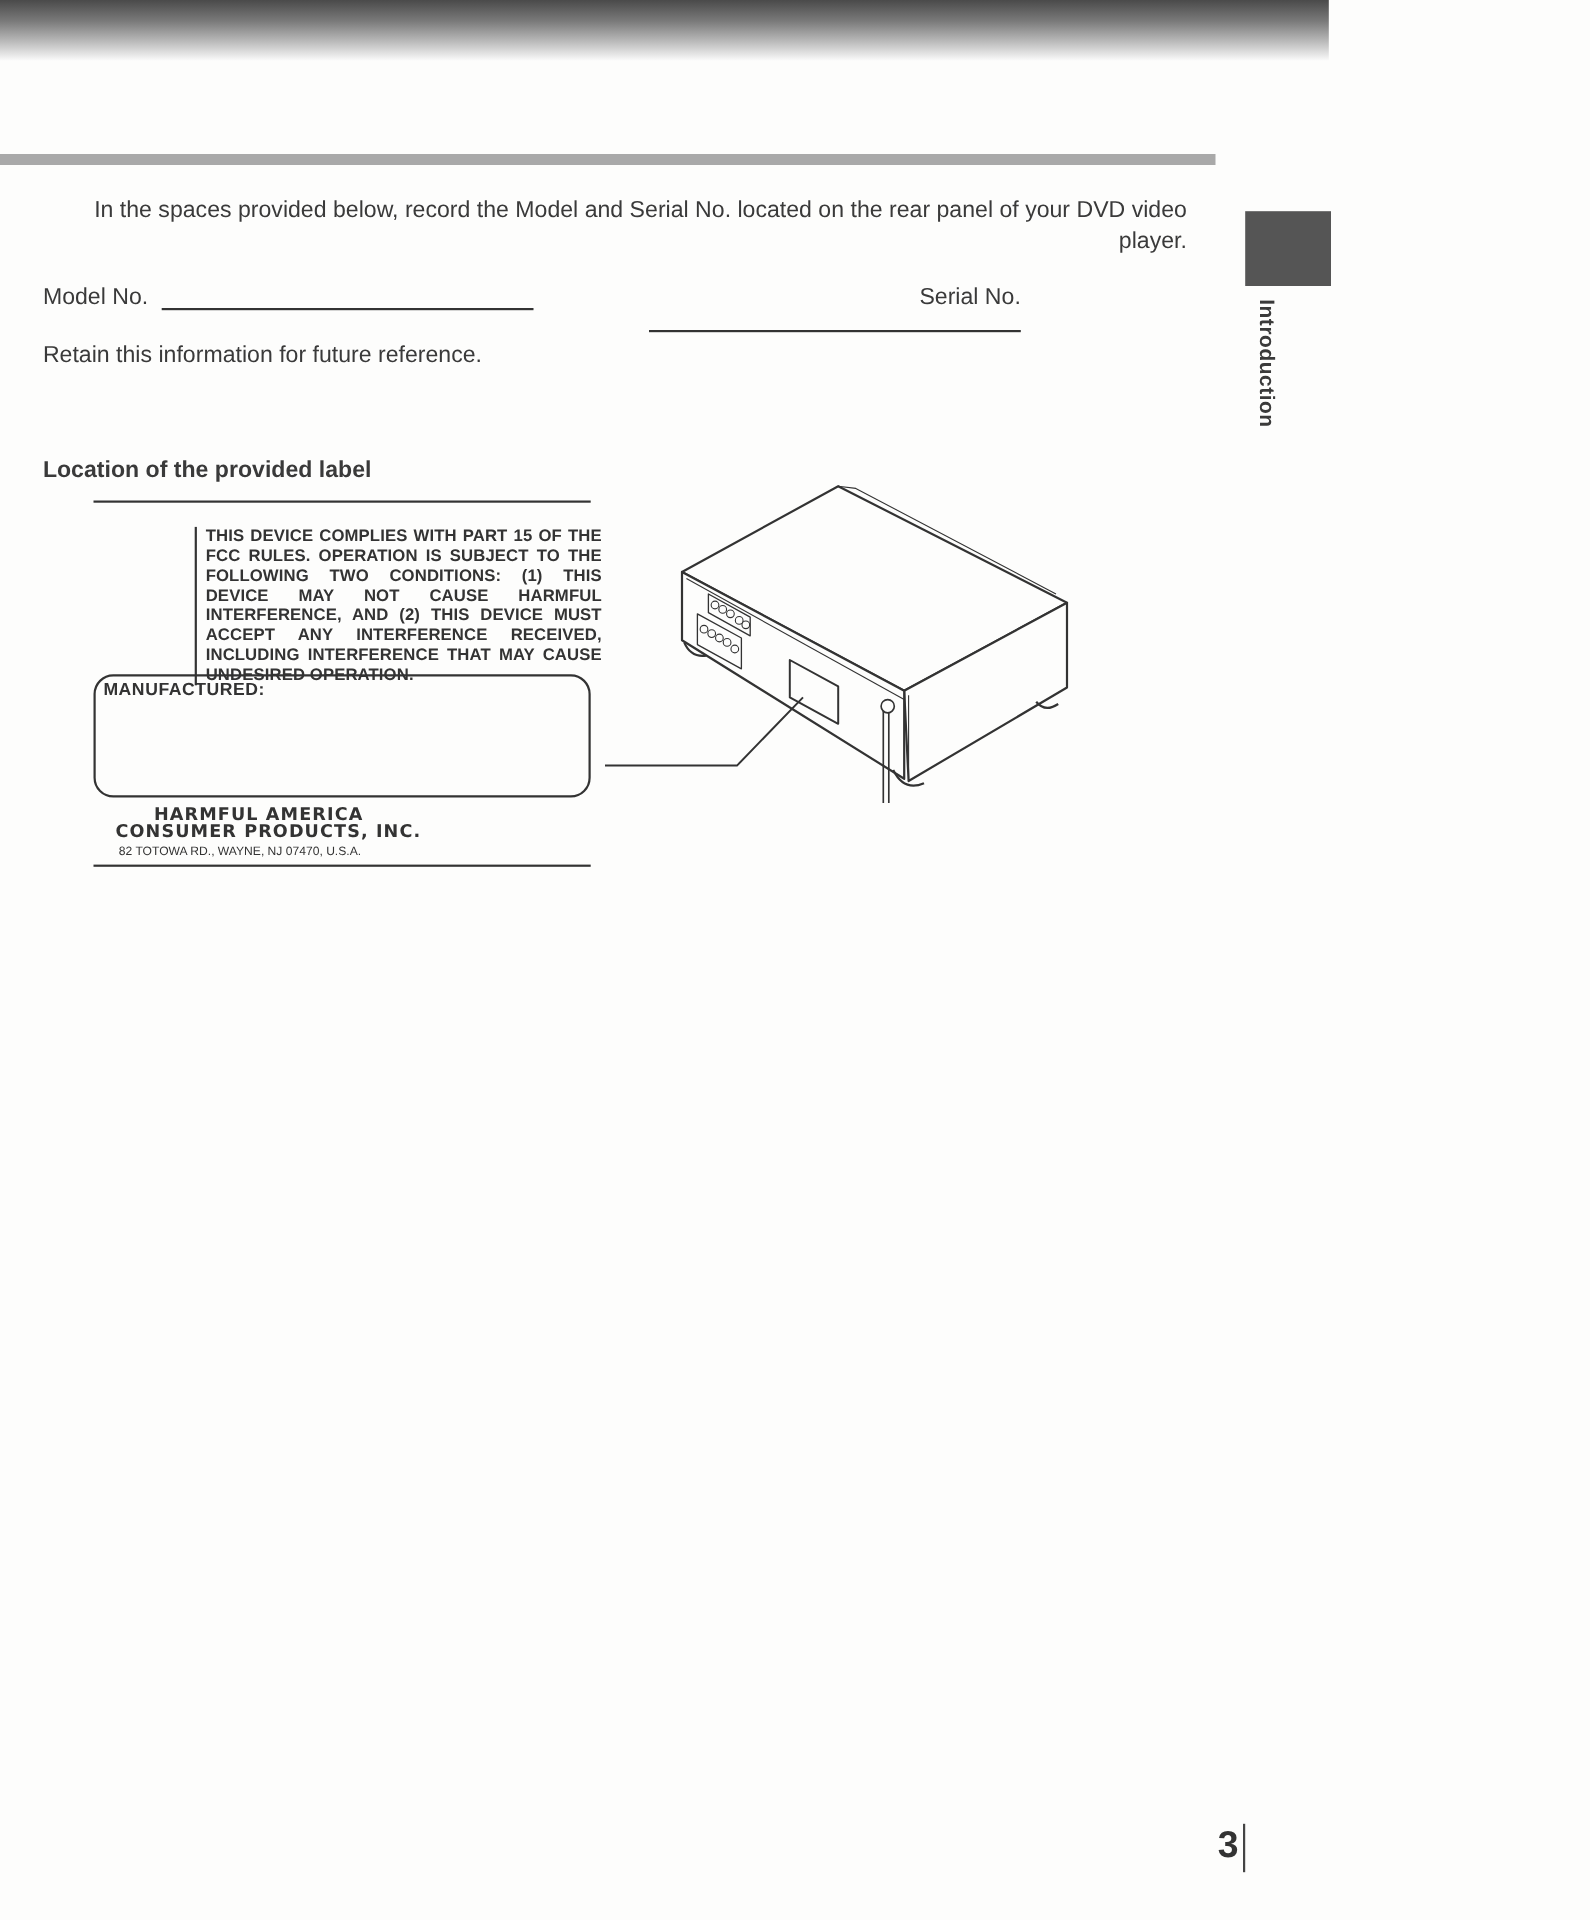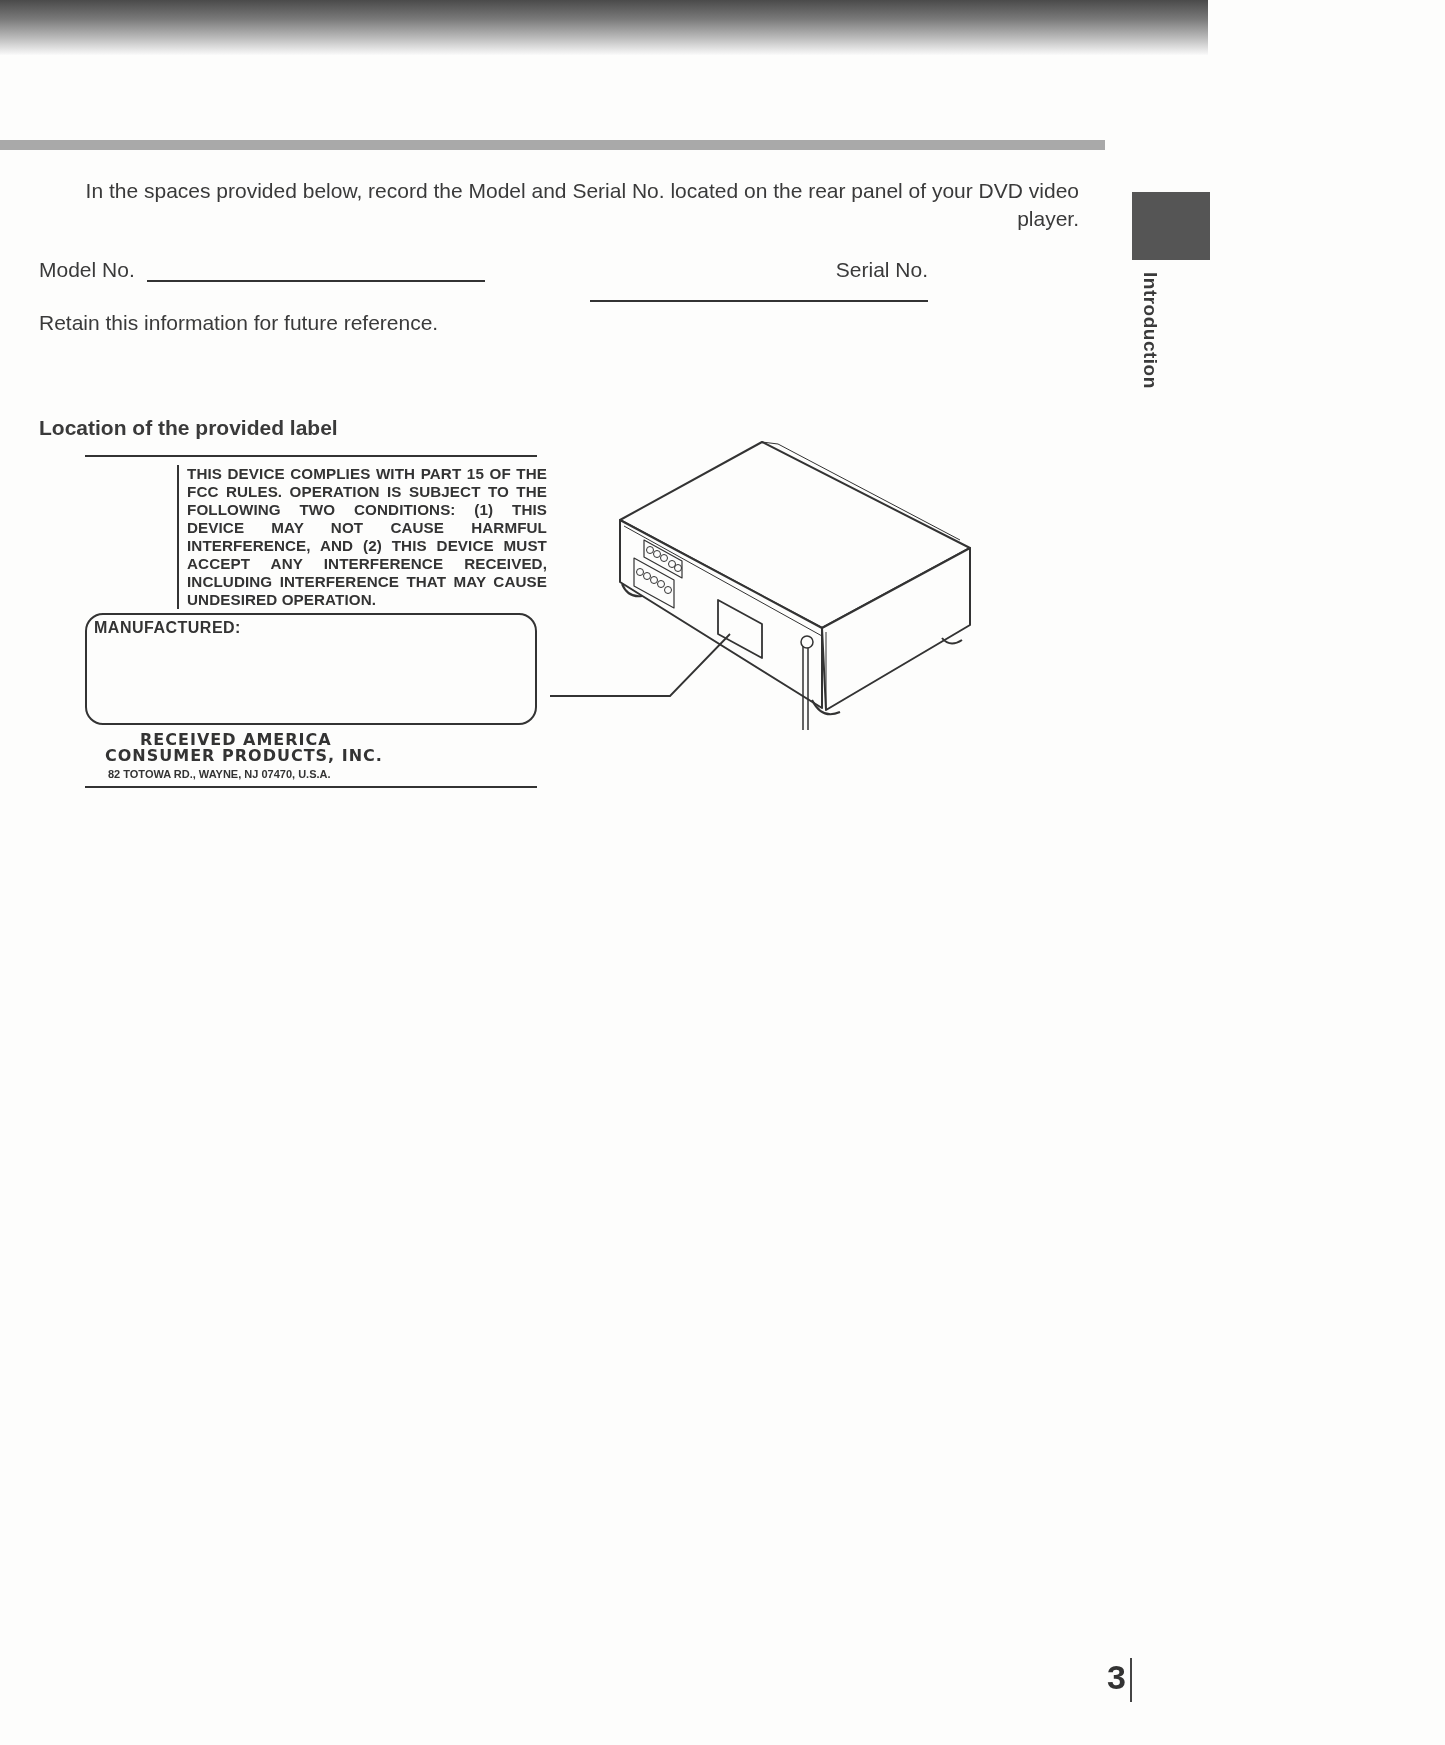--- a/index.html
+++ b/index.html
@@ -39,42 +39,42 @@
       letter-spacing: 0.5px;
     }
 
     .section-heading {
       position: absolute; left: 39px; top: 416px; font-size: 21px; font-weight: bold; color: #3a3a3a;
     }
 
     .label-sample { position: absolute; left: 85px; top: 455px; width: 455px; }
     .label-top-rule { position: absolute; left: 0; top: 0; width: 452px; border-top: 2px solid #333; }
     .fcc-block {
-      position: absolute; left: 92px; top: 10px; width: 360px;
+      position: absolute; left: 92px; top: 24px; width: 360px;
       border-left: 2px solid #333; padding-left: 8px;
       font-size: 15.2px; font-weight: bold; line-height: 18px; color: #333;
       text-align: justify; letter-spacing: 0.1px;
     }
     .mfg-box {
       position: absolute; left: 0; top: 158px; width: 448px; height: 108px;
       border: 2px solid #333; border-radius: 18px;
     }
     .mfg-label {
       position: absolute; left: 7px; top: 4px; font-size: 16px; font-weight: bold; color: #333; letter-spacing: 0.5px;
     }
     .company-1 {
       position: absolute; left: 55px; top: 275px; font-size: 16px; font-weight: 900; color: #333;
       letter-spacing: 1px; font-family: "DejaVu Sans", sans-serif;
     }
     .company-2 {
       position: absolute; left: 20px; top: 291px; font-size: 16px; font-weight: 900; color: #333;
       letter-spacing: 1px; font-family: "DejaVu Sans", sans-serif;
     }
     .address {
-      position: absolute; left: 23px; top: 313px; font-size: 11px; font-weight: bold; color: #333;
+      position: absolute; left: 23px; top: 313px; font-size: 11px; font-weight: normal; color: #333;
     }
     .label-bottom-rule { position: absolute; left: 0; top: 331px; width: 452px; border-top: 2px solid #333; }
 
     .device-illustration { position: absolute; left: 550px; top: 430px; width: 430px; height: 300px; }
 
     .page-number {
       position: absolute; left: 1107px; top: 1658px; font-size: 34px; font-weight: bold; color: #333;
     }
     .page-bar { position: absolute; left: 1130px; top: 1658px; width: 2px; height: 44px; background: #444; }
   </style>
@@ -101,21 +101,21 @@
 <div class="retain-text">Retain this information for future reference.</div>
 
 <div class="section-heading">Location of the provided label</div>
 
 <div class="label-sample">
   <div class="label-top-rule"></div>
   <div class="fcc-block">THIS DEVICE COMPLIES WITH PART 15 OF THE FCC RULES. OPERATION IS SUBJECT TO THE FOLLOWING TWO CONDITIONS: (1) THIS DEVICE MAY NOT CAUSE HARMFUL INTERFERENCE, AND (2) THIS DEVICE MUST ACCEPT ANY INTERFERENCE RECEIVED, INCLUDING INTERFERENCE THAT MAY CAUSE UNDESIRED OPERATION.</div>
   <div class="mfg-box">
     <span class="mfg-label">MANUFACTURED:</span>
   </div>
-  <div class="company-1">RECEIVED AMERICA</div>
+  <div class="company-1">HARMFUL AMERICA</div>
   <div class="company-2">CONSUMER PRODUCTS, INC.</div>
   <div class="address">82 TOTOWA RD., WAYNE, NJ 07470, U.S.A.</div>
   <div class="label-bottom-rule"></div>
 </div>
 
 <svg class="device-illustration" viewBox="0 0 430 300" xmlns="http://www.w3.org/2000/svg">
   <g fill="none" stroke="#333" stroke-width="2" stroke-linejoin="round">
 
     <path d="M70 90 L212 12 L420 118 L272 198 Z" fill="#fdfdfc"></path>
 

